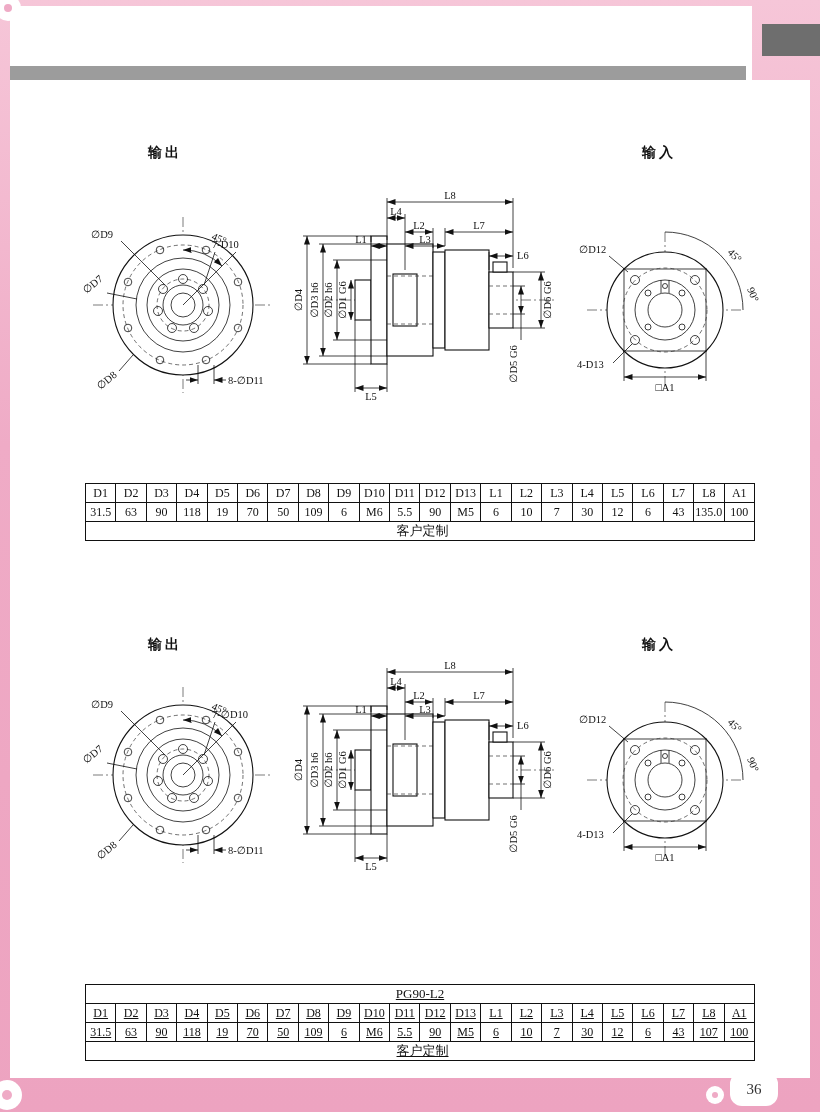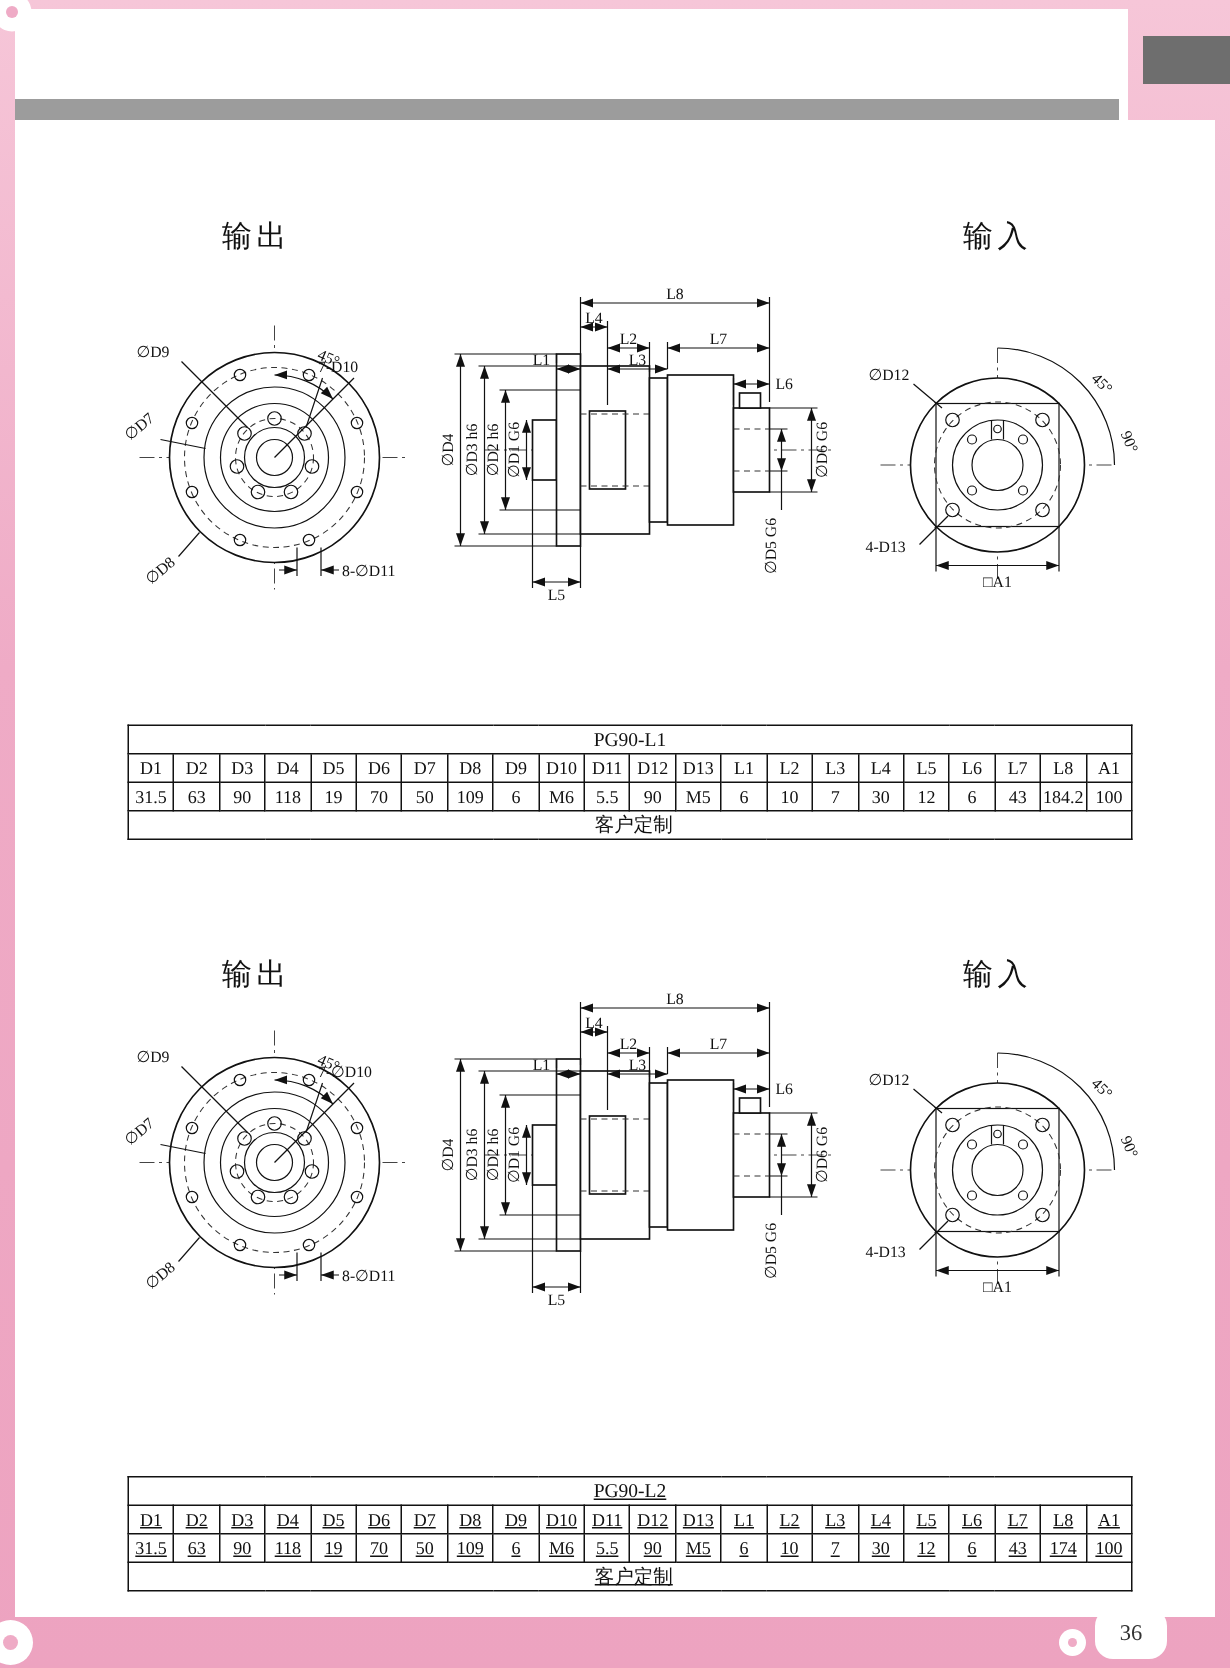--- a/index.html
+++ b/index.html
@@ -7,21 +7,21 @@
   .page {
     position:relative; width:820px; height:1112px; overflow:hidden;
     background:linear-gradient(180deg,#f6c6d8 0%, #efabc6 40%, #eda3c0 100%);
     font-family:"Liberation Serif", serif; color:#111;
   }
   .white-band { position:absolute; left:10px; top:6px; width:742px; height:74px; background:#fff; }
   .gray-bar  { position:absolute; left:10px; top:66px; width:736px; height:14px; background:#9c9c9c; }
   .dark-block{ position:absolute; right:0px; top:24px; width:58px; height:32px; background:#6e6e6e; }
   .content   { position:absolute; left:10px; top:80px; width:800px; height:998px; background:#fff; }
 
-  .view-title { position:absolute; font-size:20px; font-weight:normal; letter-spacing:3px; }
+  .view-title { position:absolute; font-size:14px; font-weight:bold; letter-spacing:3px; }
   .abs { position:absolute; }
 
   svg text { font-family:"Liberation Serif", serif; font-size:10.5px; fill:#111; }
   .part { stroke:#111; stroke-width:1.1; fill:#fff; }
   .thin { stroke:#111; stroke-width:0.8; fill:none; }
   .dim  { stroke:#111; stroke-width:0.8; fill:none; }
   .cl   { stroke:#444; stroke-width:0.7; stroke-dasharray:10 3 2 3; fill:none; }
   .dash { stroke:#333; stroke-width:0.7; stroke-dasharray:4 3; fill:none; }
 
   .spec-table { position:absolute; left:75px; width:670px; table-layout:fixed;
@@ -209,23 +209,20 @@
       <text x="12" y="153">4-D13</text>
       <line class="thin" x1="48" y1="148" x2="67" y2="129"></line>
       <line class="thin" x1="59" y1="136" x2="59" y2="166"></line>
         <line class="thin" x1="141" y1="136" x2="141" y2="166"></line>
       <line class="dim" x1="59" y1="162" x2="141" y2="162" marker-start="url(#arr)" marker-end="url(#arr)"></line>
       <text x="100" y="176" text-anchor="middle">□A1</text>
     </svg>
 
     <table class="spec-table" style="top:403px;">
       <tbody>
-          <tr>
-        <td colspan="22" class="tbl-title">PG90-L1</td>
-      </tr>
       <tr>
             <td>D1</td>
             <td>D2</td>
             <td>D3</td>
             <td>D4</td>
             <td>D5</td>
             <td>D6</td>
             <td>D7</td>
             <td>D8</td>
             <td>D9</td>
@@ -257,21 +254,21 @@
             <td>5.5</td>
             <td>90</td>
             <td>M5</td>
             <td>6</td>
             <td>10</td>
             <td>7</td>
             <td>30</td>
             <td>12</td>
             <td>6</td>
             <td>43</td>
-            <td>184.2</td>
+            <td>135.0</td>
             <td>100</td>
           </tr>
       <tr>
         <td colspan="22" class="tbl-note">客户定制</td>
       </tr>
     </tbody>
       </table>
 
     <div class="view-title" style="left:138px; top:556px;">输出</div>
     <div class="view-title" style="left:632px; top:556px;">输入</div>
@@ -466,21 +463,21 @@
             <td>5.5</td>
             <td>90</td>
             <td>M5</td>
             <td>6</td>
             <td>10</td>
             <td>7</td>
             <td>30</td>
             <td>12</td>
             <td>6</td>
             <td>43</td>
-            <td>174</td>
+            <td>107</td>
             <td>100</td>
           </tr>
       <tr>
         <td colspan="22" class="tbl-note">客户定制</td>
       </tr>
     </tbody>
       </table>
 
   </div>
 

